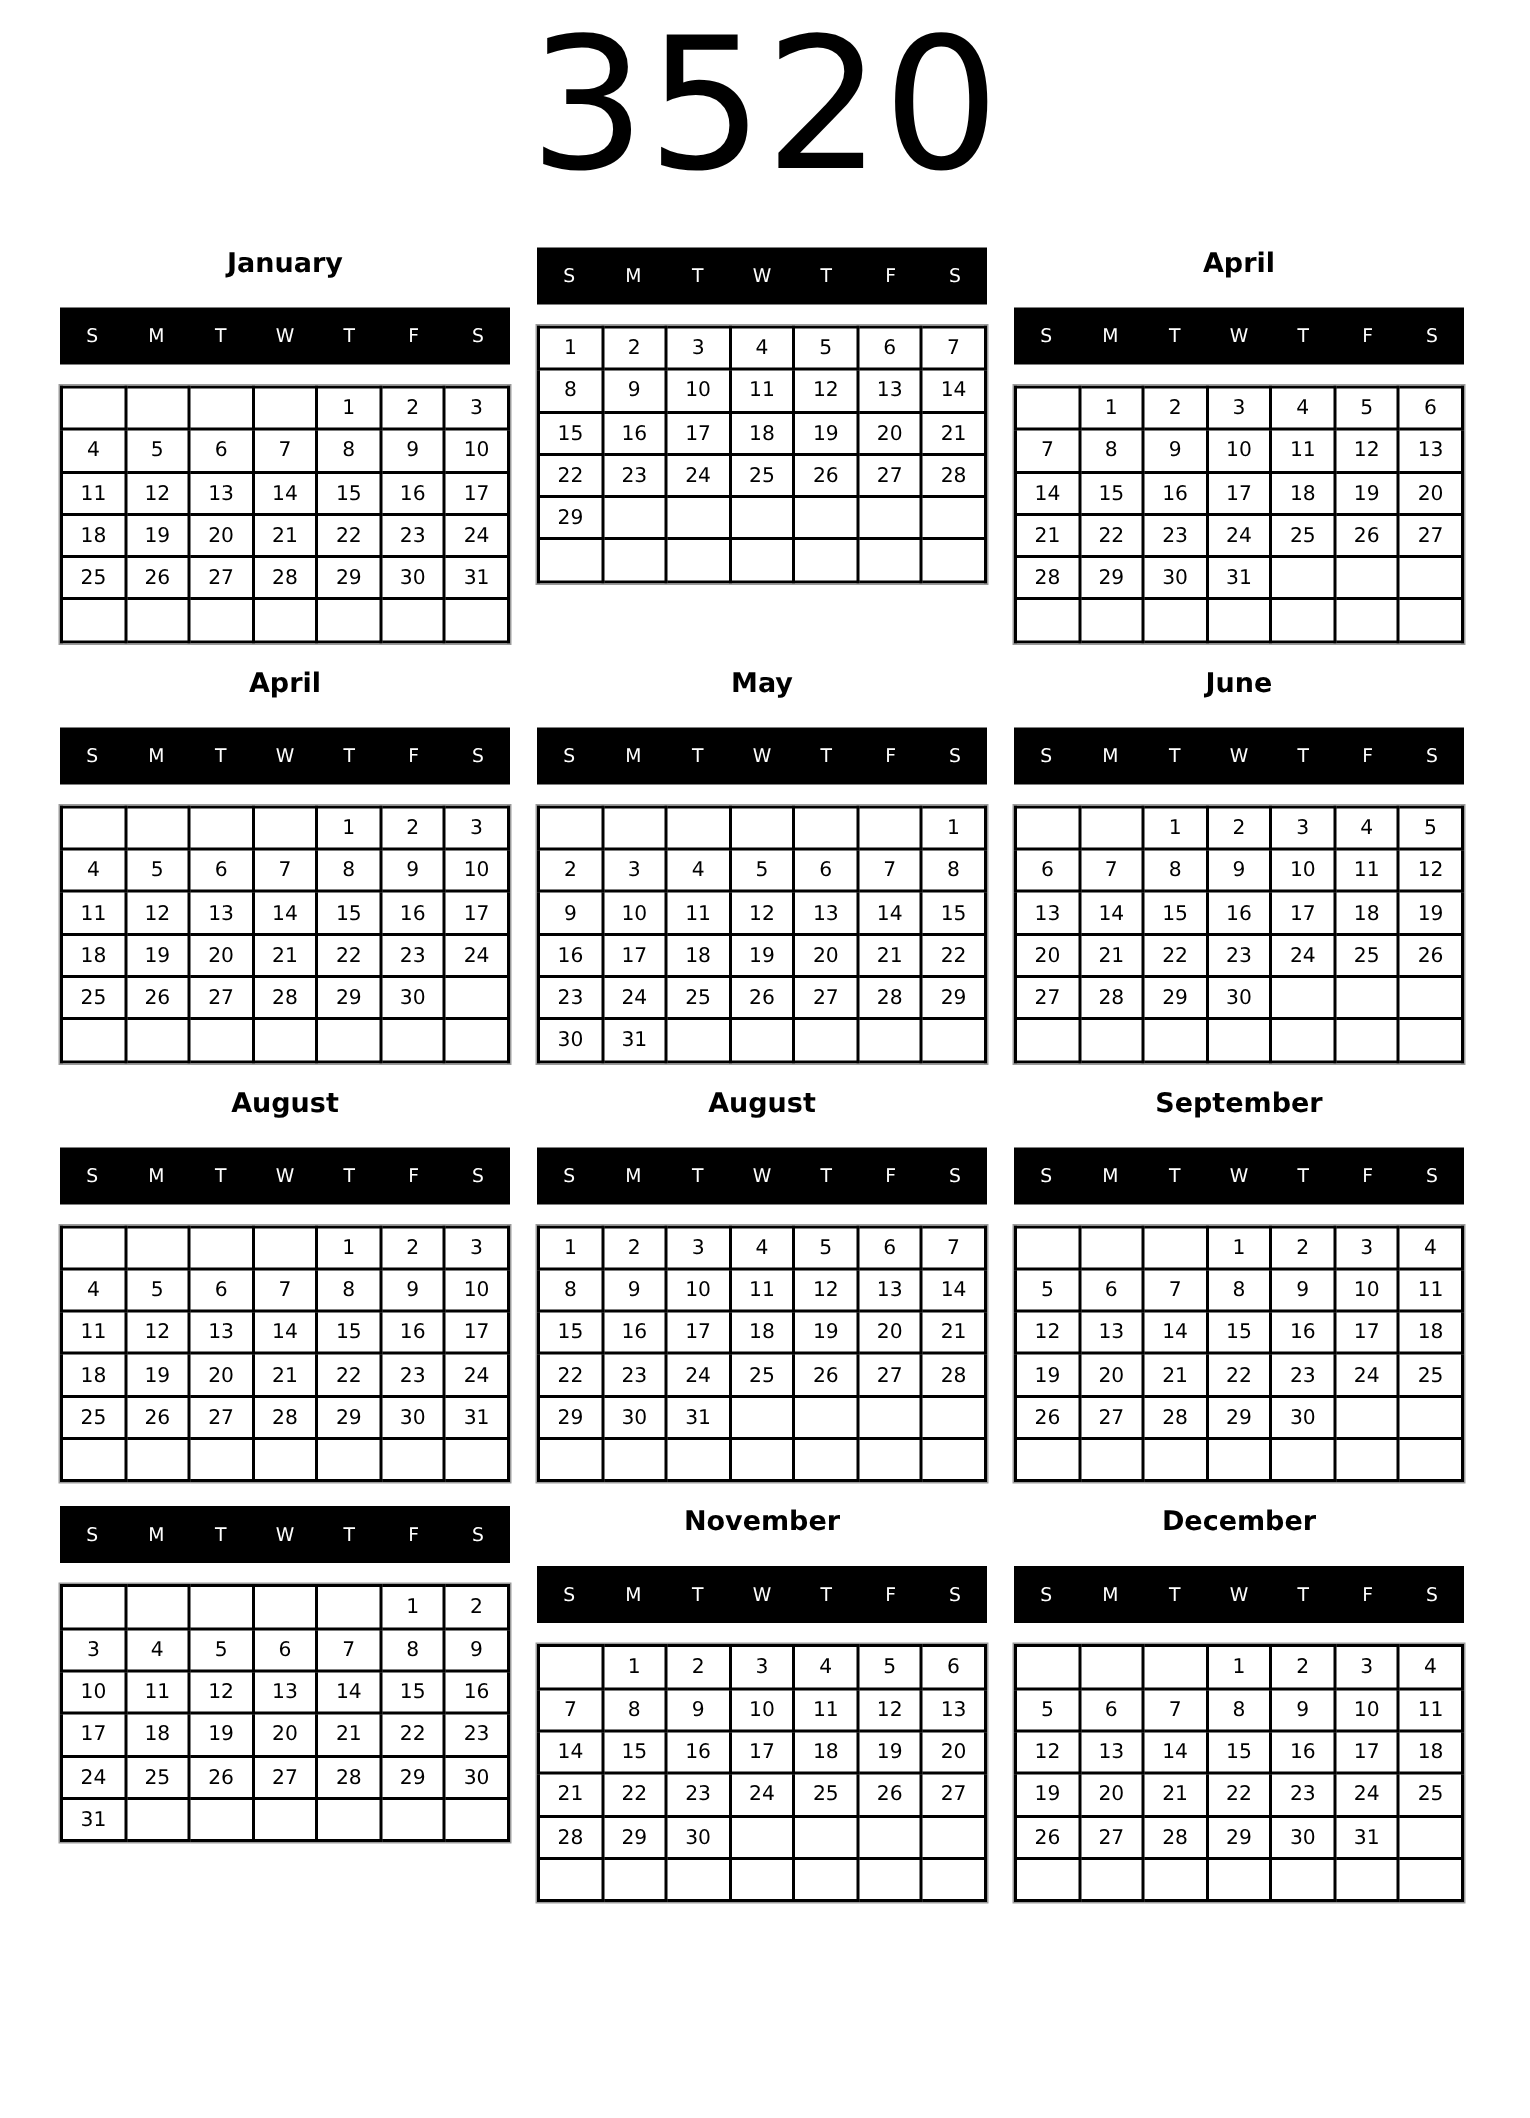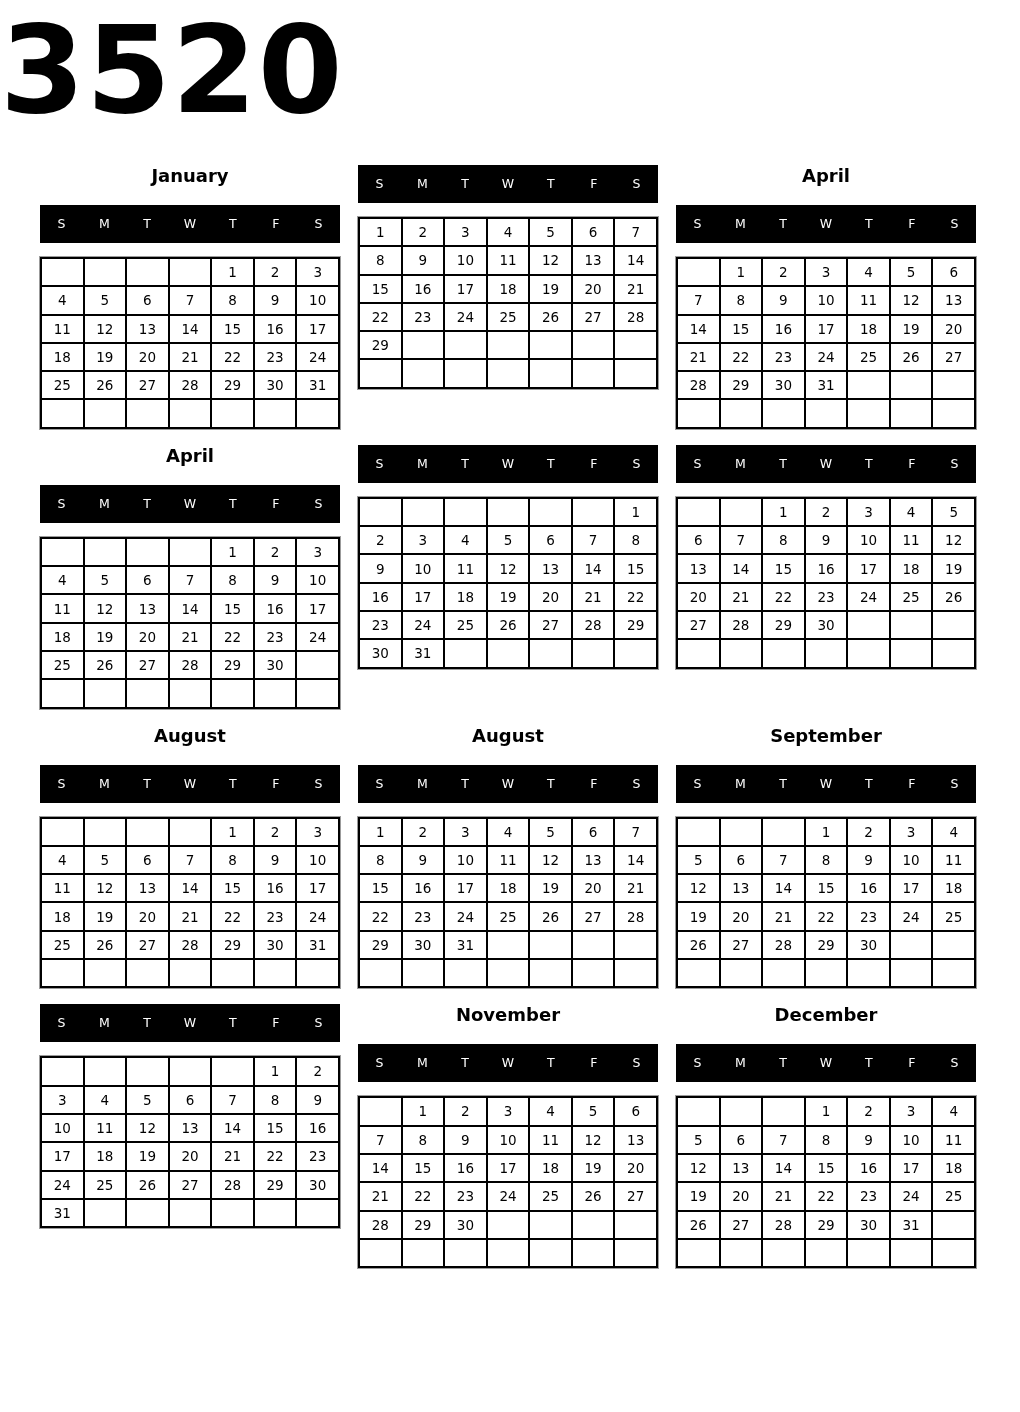--- a/index.html
+++ b/index.html
@@ -7,23 +7,23 @@
     width: 1020px; height: 1412px;
     background: #ffffff;
     font-family: "DejaVu Sans", "Liberation Sans", sans-serif;
     position: relative;
     overflow: hidden;
     color: #000;
   }
   .year-title {
     position: absolute;
     top: 2px; left: 0; width: 100%;
-    text-align: left;
+    text-align: center;
     font-size: 122px;
-    font-weight: bold;
+    font-weight: normal;
     line-height: 1.12;
     letter-spacing: 1px;
   }
   .months {
     position: absolute;
     top: 165px; left: 40px;
     display: grid;
     grid-template-columns: repeat(3, 300px);
     column-gap: 18px;
     row-gap: 16px;
@@ -349,20 +349,21 @@
             <td></td>
             <td></td>
             <td></td>
             <td></td>
           </tr>
         </tbody>
       </table>
   </div>
 
   <div class="month">
+    <div class="month-title">May</div>
     <div class="day-header">
         <span>S</span>
         <span>M</span>
         <span>T</span>
         <span>W</span>
         <span>T</span>
         <span>F</span>
         <span>S</span>
       </div>
     <table class="days">
@@ -419,20 +420,21 @@
             <td></td>
             <td></td>
             <td></td>
             <td></td>
           </tr>
         </tbody>
       </table>
   </div>
 
   <div class="month">
+    <div class="month-title">June</div>
     <div class="day-header">
         <span>S</span>
         <span>M</span>
         <span>T</span>
         <span>W</span>
         <span>T</span>
         <span>F</span>
         <span>S</span>
       </div>
     <table class="days">

